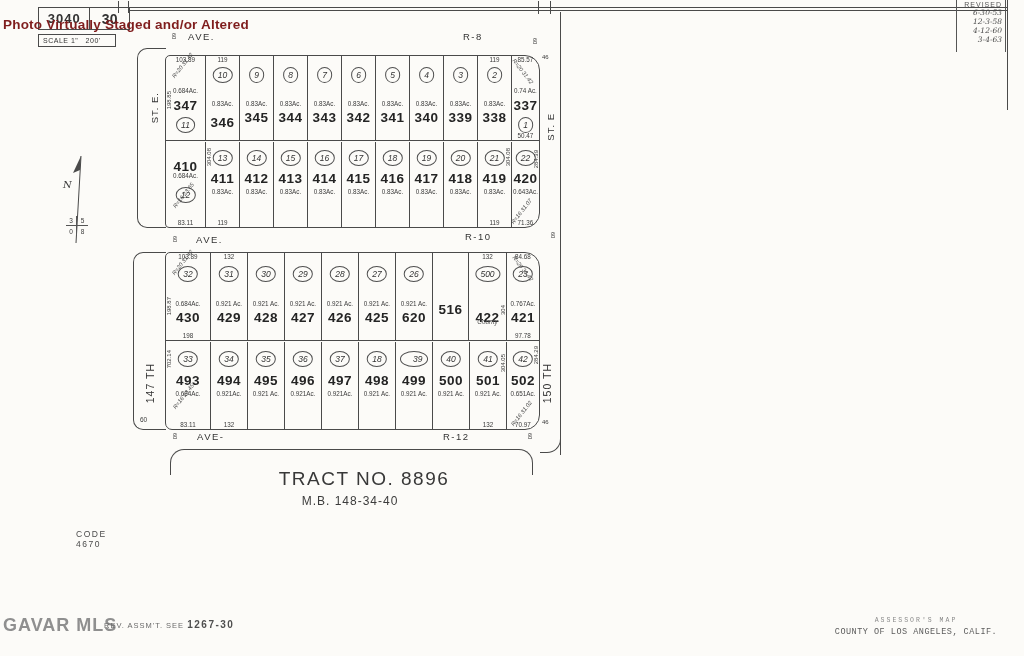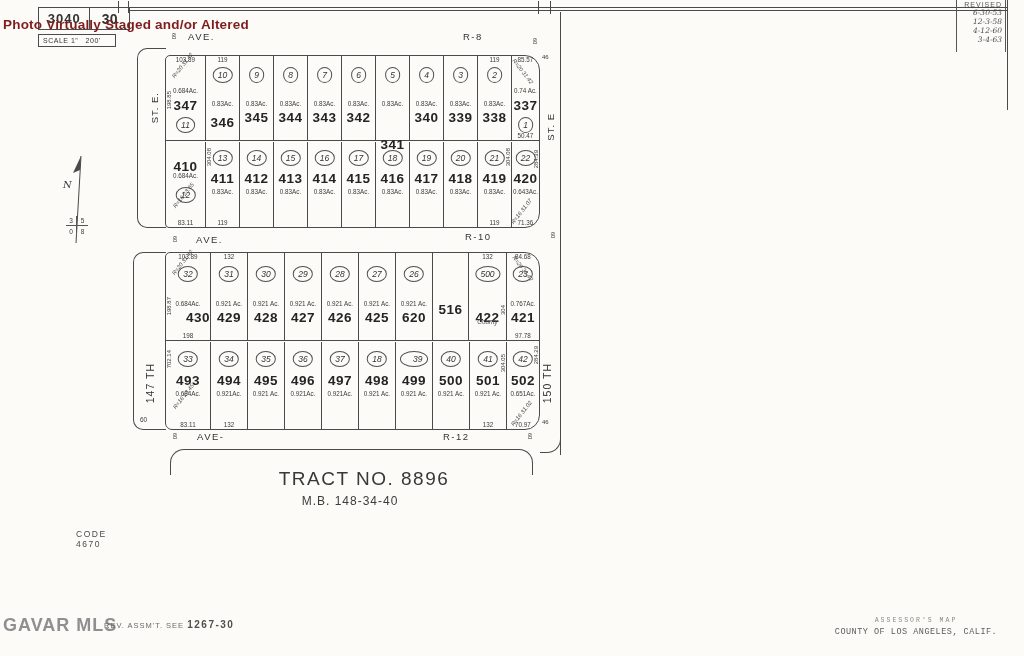--- a/index.html
+++ b/index.html
@@ -189,21 +189,21 @@
           <div class="lotno" style="top: 55px;">343</div>
         </div>
         <div class="cell" style="width: 34px;">
           <div class="pnum" style="top: 11px;">6</div>
           <div class="acre" style="top: 45px;">0.83Ac.</div>
           <div class="lotno" style="top: 55px;">342</div>
         </div>
         <div class="cell" style="width: 34px;">
           <div class="pnum" style="top: 11px;">5</div>
           <div class="acre" style="top: 45px;">0.83Ac.</div>
-          <div class="lotno" style="top: 55px; margin-top: 27px;">341</div>
+          <div class="lotno" style="top: 55px;">341</div>
         </div>
         <div class="cell" style="width: 34px;">
           <div class="pnum" style="top: 11px;">4</div>
           <div class="acre" style="top: 45px;">0.83Ac.</div>
           <div class="lotno" style="top: 55px;">340</div>
         </div>
         <div class="cell" style="width: 34px;">
           <div class="pnum" style="top: 11px;">3</div>
           <div class="acre" style="top: 45px;">0.83Ac.</div>
           <div class="lotno" style="top: 55px;">339</div>
@@ -289,21 +289,21 @@
           <div class="cnote" style="right: 2px; bottom: 12px; transform: rotate(-52deg);">R=16 31.07</div>
         </div>
       </div>
   </div>
   <div class="block" id="block2">
     <div class="lotrow" id="row3">
         <div class="cell" style="width: 45px;">
           <div class="mtop">103.89</div>
           <div class="pnum" style="top: 13px;">32</div>
           <div class="acre" style="top: 48px;">0.684Ac.</div>
-          <div class="lotno" style="top: 58px; text-align: right;">430</div>
+          <div class="lotno" style="top: 58px;">430</div>
           <div class="mbot">198</div>
           <div class="mlv" style="top: 50%;">198.87</div>
           <div class="cnote" style="left: 2px; top: 7px; transform: rotate(-52deg);">R=20 31.42</div>
         </div>
         <div class="cell" style="width: 37px;">
           <div class="mtop">132</div>
           <div class="pnum" style="top: 13px;">31</div>
           <div class="acre" style="top: 48px;">0.921 Ac.</div>
           <div class="lotno" style="top: 58px;">429</div>
         </div>

